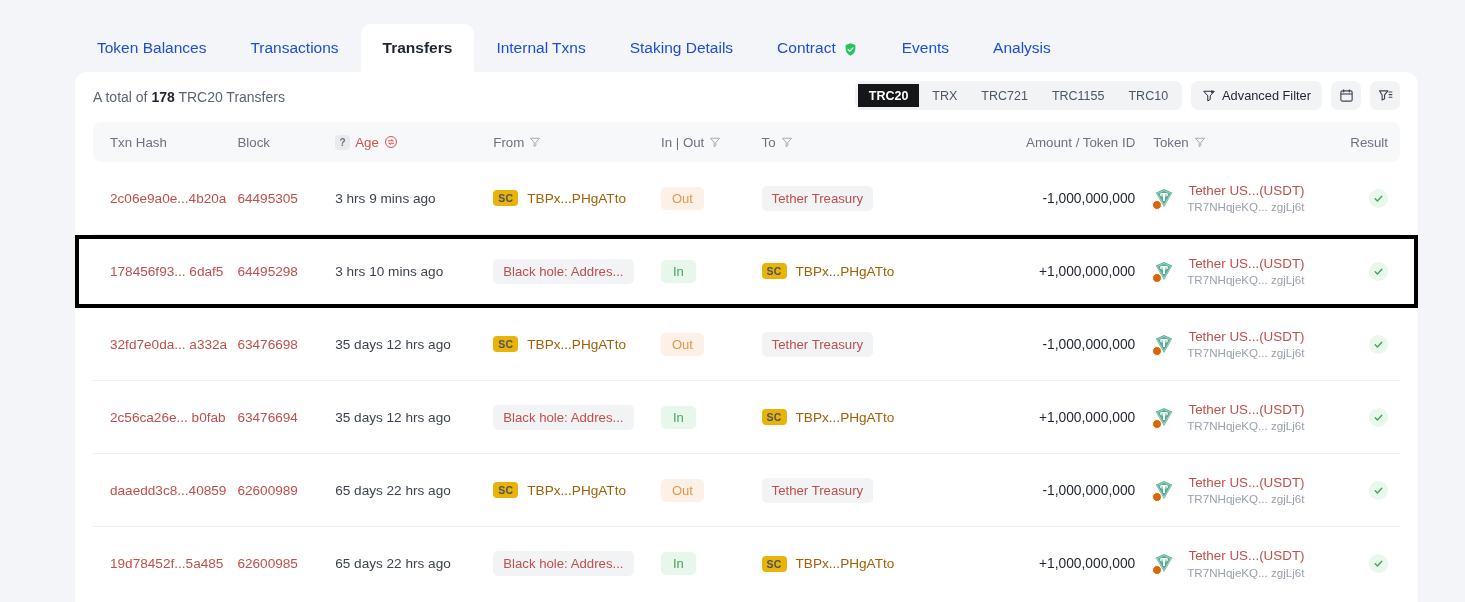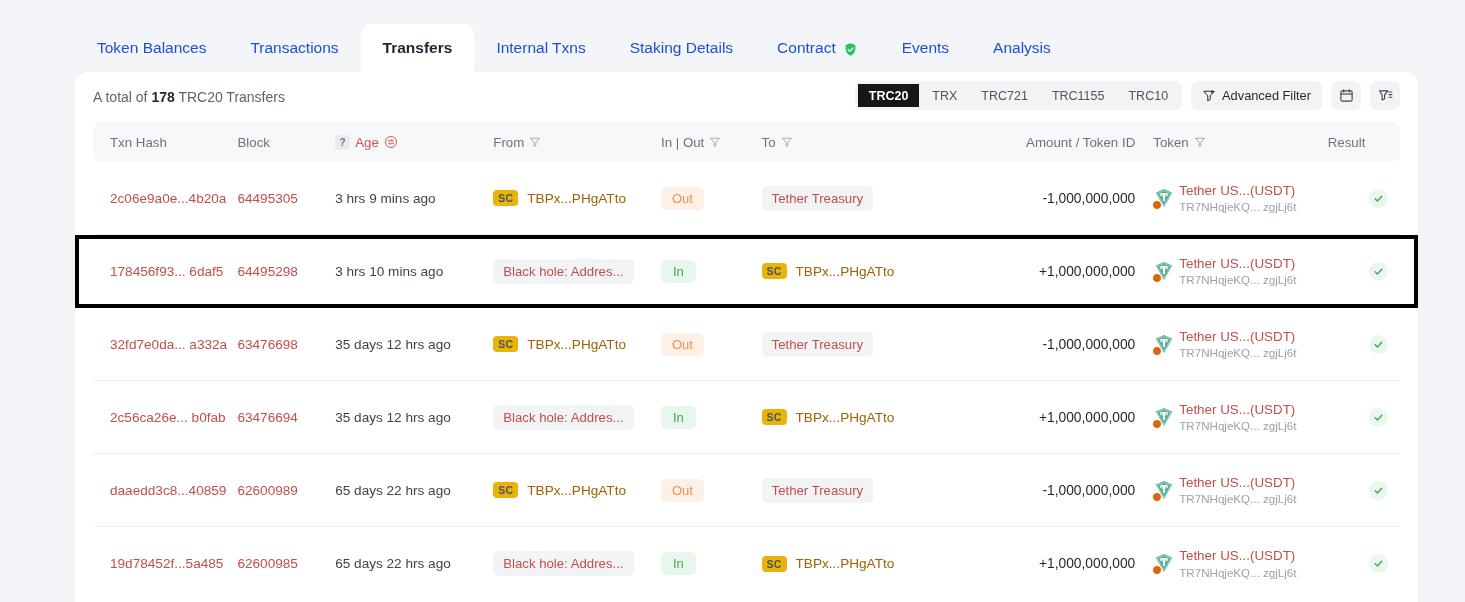--- a/index.html
+++ b/index.html
@@ -115,22 +115,22 @@
   }
   .th { display: flex; align-items: center; gap: 5px; white-space: nowrap; }
 
   .c-hash   { width: 150px; padding-left: 17px; }
   .c-block  { width: 102px; }
   .c-age    { width: 165px; }
   .c-from   { width: 175px; }
   .c-inout  { width: 105px; }
   .c-to     { width: 200px; }
   .c-amount { width: 190px; justify-content: flex-end; }
-  .c-token  { width: 200px; }
-  .c-result { width: 75px; justify-content: flex-start; padding-right: 12px; }
+  .c-token  { width: 200px; text-align: right; }
+  .c-result { width: 75px; justify-content: flex-end; padding-right: 12px; }
 
   .q-badge {
     display: inline-flex; align-items: center; justify-content: center;
     width: 15px; height: 15px; border-radius: 4px;
     background: #e8eaee; color: #6b7280;
     font-size: 10px; font-weight: 700;
   }
   .age-label { color: #d3514f; }
 
   .row {
@@ -168,21 +168,21 @@
   .pill-in {
     background: #e8f7ec; color: #4aa35e;
     border-radius: 5px; padding: 4px 12px; font-size: 13px;
   }
   .pill-out {
     background: #fdf0e6; color: #e8964c;
     border-radius: 5px; padding: 4px 11px; font-size: 13px;
   }
   .amount { color: #1f2430; font-size: 13.8px; }
 
-  .token-cell { display: flex; align-items: center; gap: 4px; }
+  .token-cell { display: flex; align-items: center; gap: 12px; }
   .token-logo { position: relative; width: 22px; height: 22px; flex: none; }
   .token-texts { display: flex; flex-direction: column; line-height: 1.32; }
   .token-name { color: #c0504d; font-size: 13.4px; cursor: pointer; }
   .token-addr { color: #9aa1ad; font-size: 11.6px; }
 
   .result-cell { justify-content: flex-end; padding-right: 12px; }
   .check-circle {
     width: 19px; height: 19px; border-radius: 50%;
     background: #e9f7ec;
     display: flex; align-items: center; justify-content: center;

